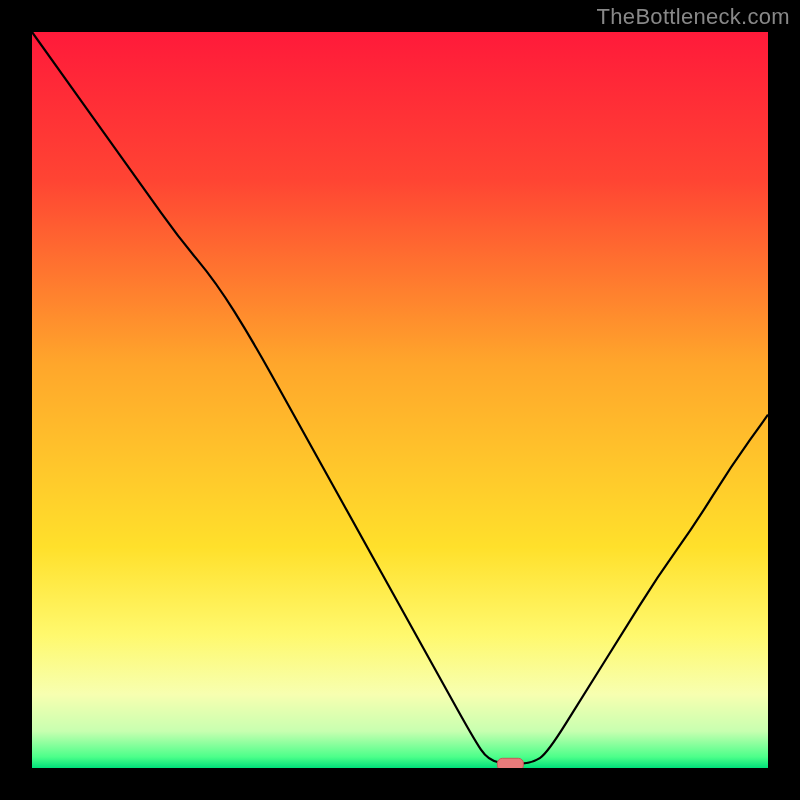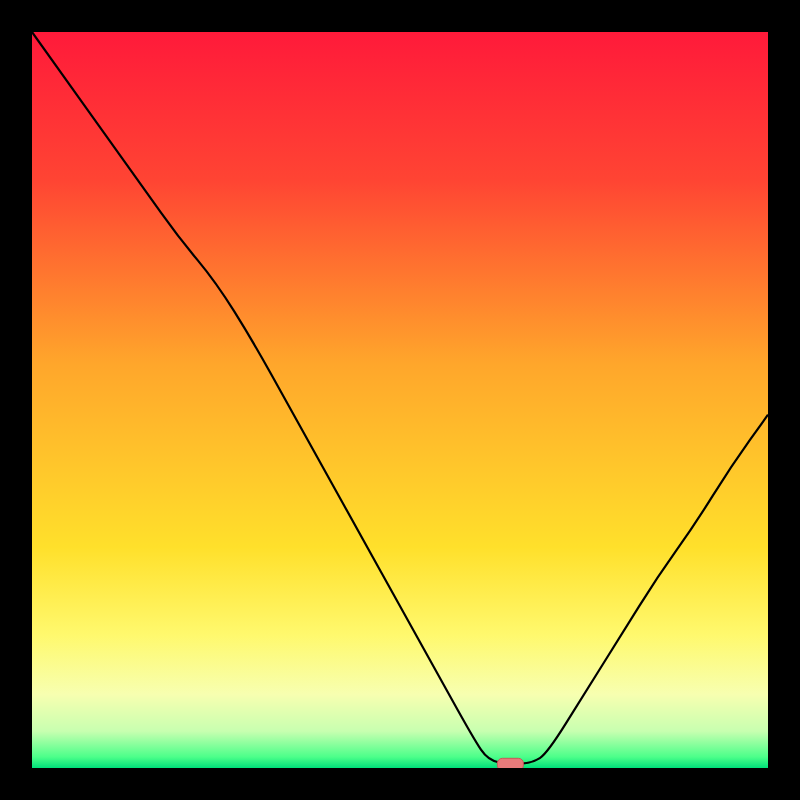--- a/index.html
+++ b/index.html
@@ -32,20 +32,21 @@
     top: 32px;
     width: 736px;
     height: 736px;
   }
   svg { display: block; }
 </style>
 </head>
 <body>
 
 <div class="outer">
+  <div class="watermark">TheBottleneck.com</div>
 
   <div class="plot">
     <svg id="chart-svg" width="736" height="736" viewBox="0 0 736 736">
       <defs>
         <linearGradient id="bg-grad" x1="0" y1="0" x2="0" y2="1">
             <stop offset="0%" stop-color="#ff1a3a"></stop>
             <stop offset="20%" stop-color="#ff4433"></stop>
             <stop offset="45%" stop-color="#ffa62b"></stop>
             <stop offset="70%" stop-color="#ffe02b"></stop>
             <stop offset="82%" stop-color="#fff96e"></stop>

